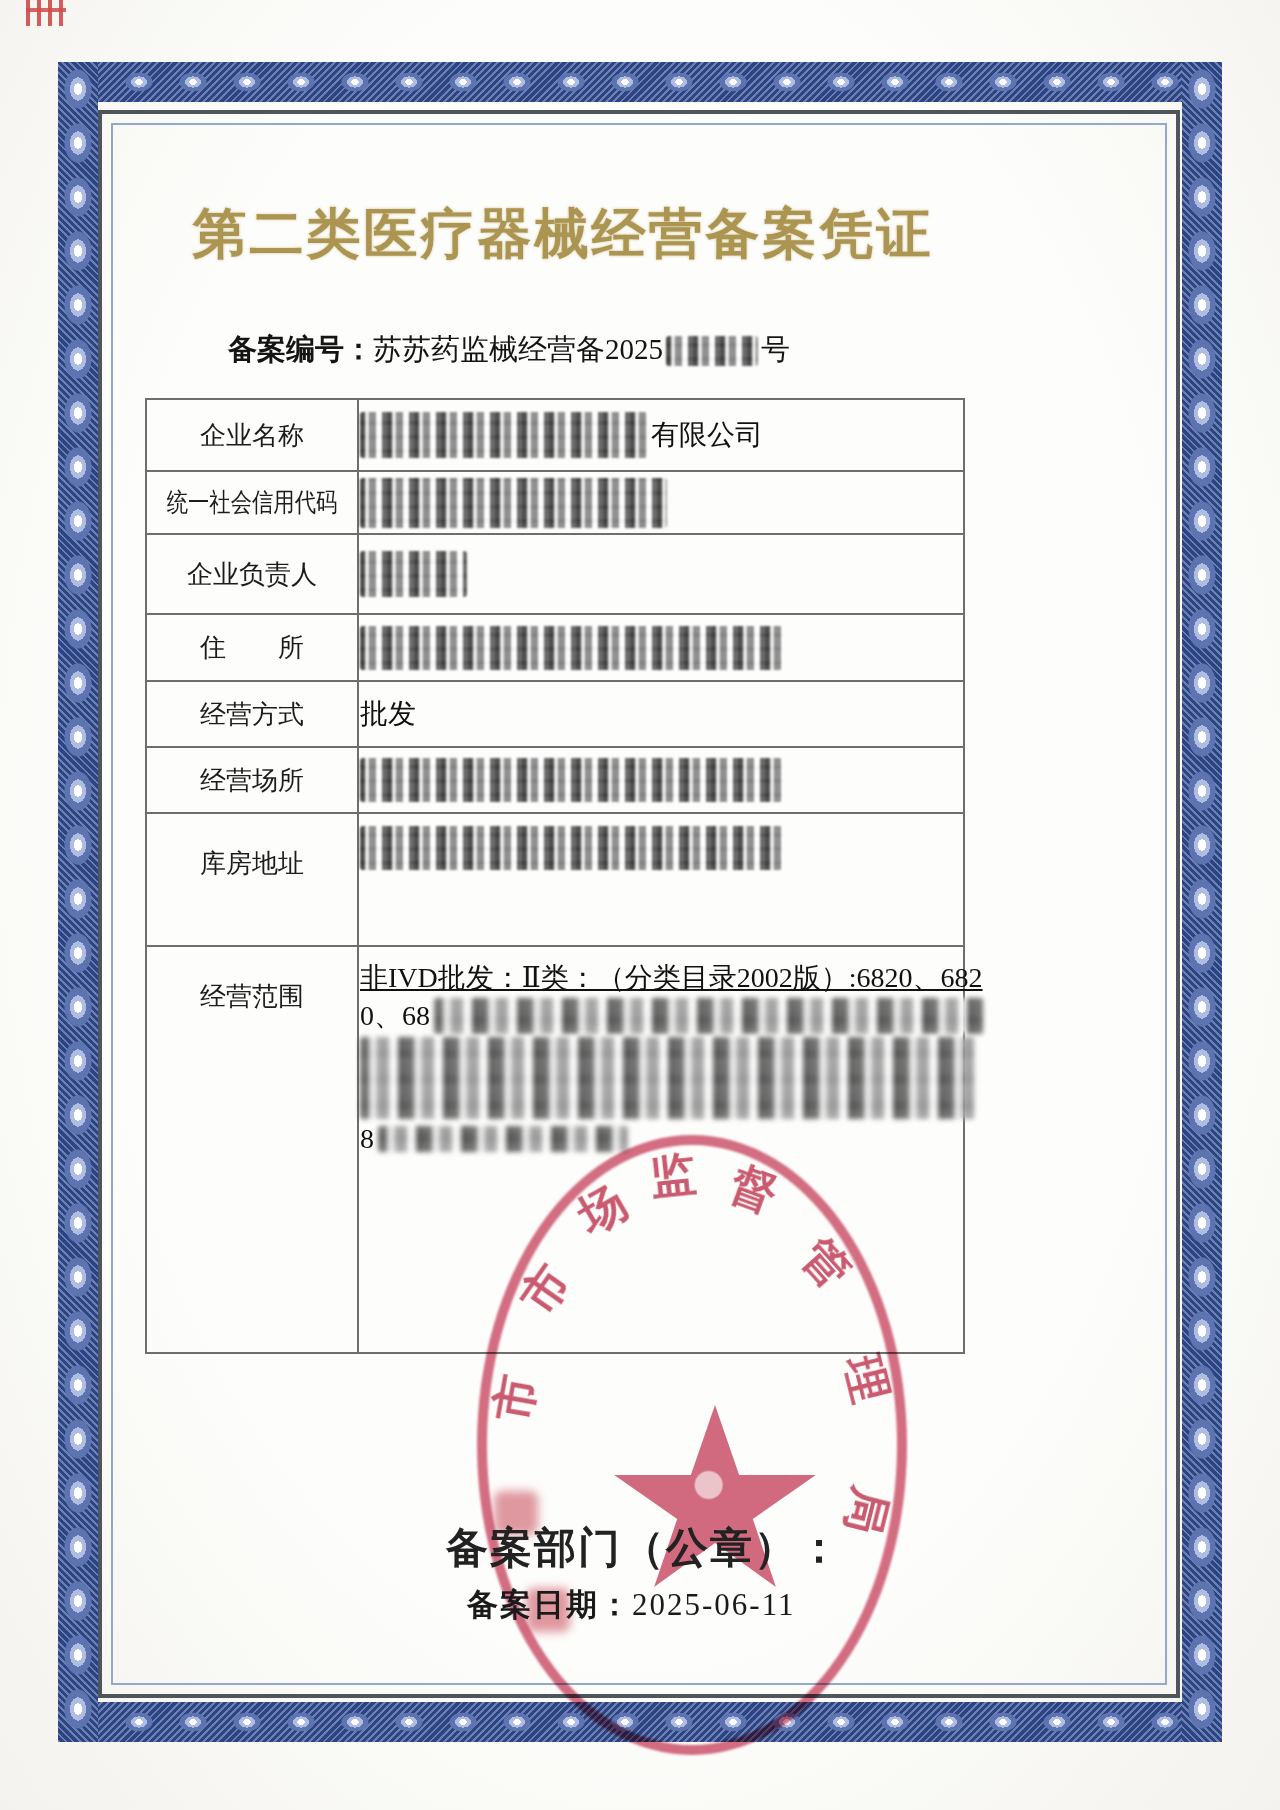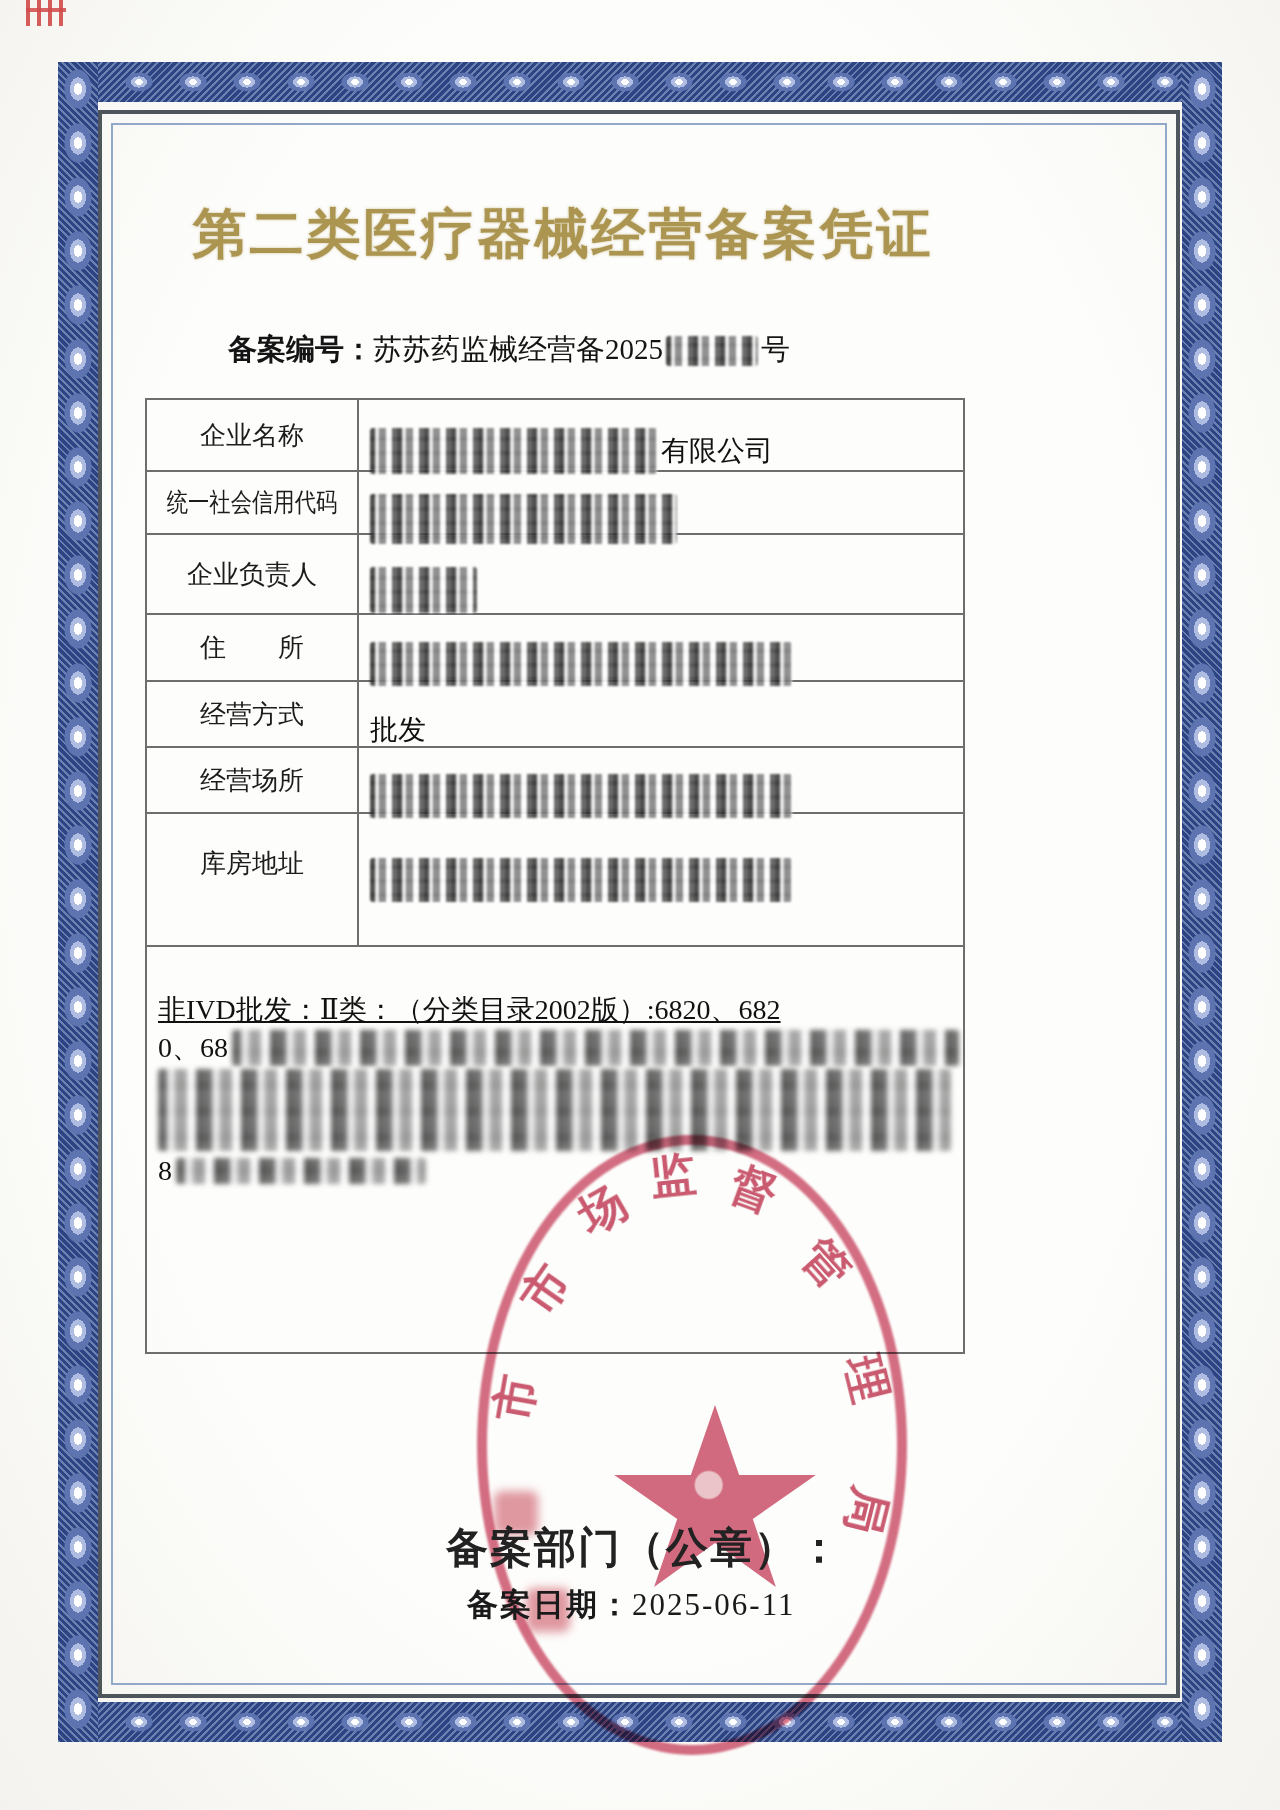--- a/index.html
+++ b/index.html
@@ -45,22 +45,22 @@
   .filing .val{font-family:"Liberation Serif","DejaVu Serif",serif;}
 
   
   .tbl{position:absolute;left:145px;top:398px;width:820px;box-sizing:border-box;
        border:2px solid #6e6e6e;}
   .trow{display:flex;border-bottom:2px solid #6e6e6e;box-sizing:border-box;}
   .trow:last-child{border-bottom:none;}
   .tlabel{width:212px;flex:0 0 212px;border-right:2px solid #6e6e6e;box-sizing:border-box;
           display:flex;align-items:center;justify-content:center;
           font-weight:normal;font-size:26px;color:#1c1c1c;white-space:nowrap;}
-  .tvalue{flex:1;display:flex;align-items:center;padding-left:11px;box-sizing:border-box;
-          font-family:"Liberation Serif","DejaVu Serif",serif;font-size:28px;color:#111;margin-top:32px;}
+  .tvalue{flex:1;display:flex;align-items:center;padding-left:1px;box-sizing:border-box;
+          font-family:"Liberation Serif","DejaVu Serif",serif;font-size:28px;color:#111;}
   .top-align .tlabel{align-items:flex-start;padding-top:32px;}
   .top-align .tvalue{align-items:flex-start;padding-top:12px;}
   .squeeze{transform:scaleX(.82);transform-origin:center;}
 
   
   .mosaic{display:inline-block;vertical-align:middle;border-radius:3px;
     background:
       repeating-linear-gradient(90deg, rgba(40,40,40,.8) 0 5px, rgba(225,225,225,.9) 5px 9px,
         rgba(125,125,125,.85) 9px 16px, rgba(246,246,246,.9) 16px 22px, rgba(72,72,72,.8) 22px 27px),
       repeating-linear-gradient(0deg, rgba(255,255,255,.4) 0 5px, rgba(0,0,0,.28) 5px 9px, rgba(255,255,255,.32) 9px 14px);
@@ -178,20 +178,23 @@
     <div class="trow top-align" style="height:133px;">
       <div class="tlabel">
           <span>库房地址</span>
         </div>
       <div class="tvalue">
         <span class="mosaic" style="width:422px;height:44px;"></span>
       </div>
     </div>
 
     <div class="trow top-align" style="height:405px;border-bottom:none;">
+      <div class="tlabel">
+          <span>经营范围</span>
+        </div>
       <div class="tvalue scope-cell">
         <div class="scope-line1">非IVD批发：Ⅱ类：（分类目录2002版）:6820、682</div>
         <div class="scope-line2">
           <span>0、68</span>
           <span class="mosaic mosaic--soft" style="flex:1;height:36px;margin-left:4px;"></span>
         </div>
         <span class="mosaic mosaic--soft scope-block"></span>
         <div class="scope-tail">
           <span>8</span>
           <span class="mosaic mosaic--soft" style="width:250px;height:26px;margin-left:4px;"></span>

